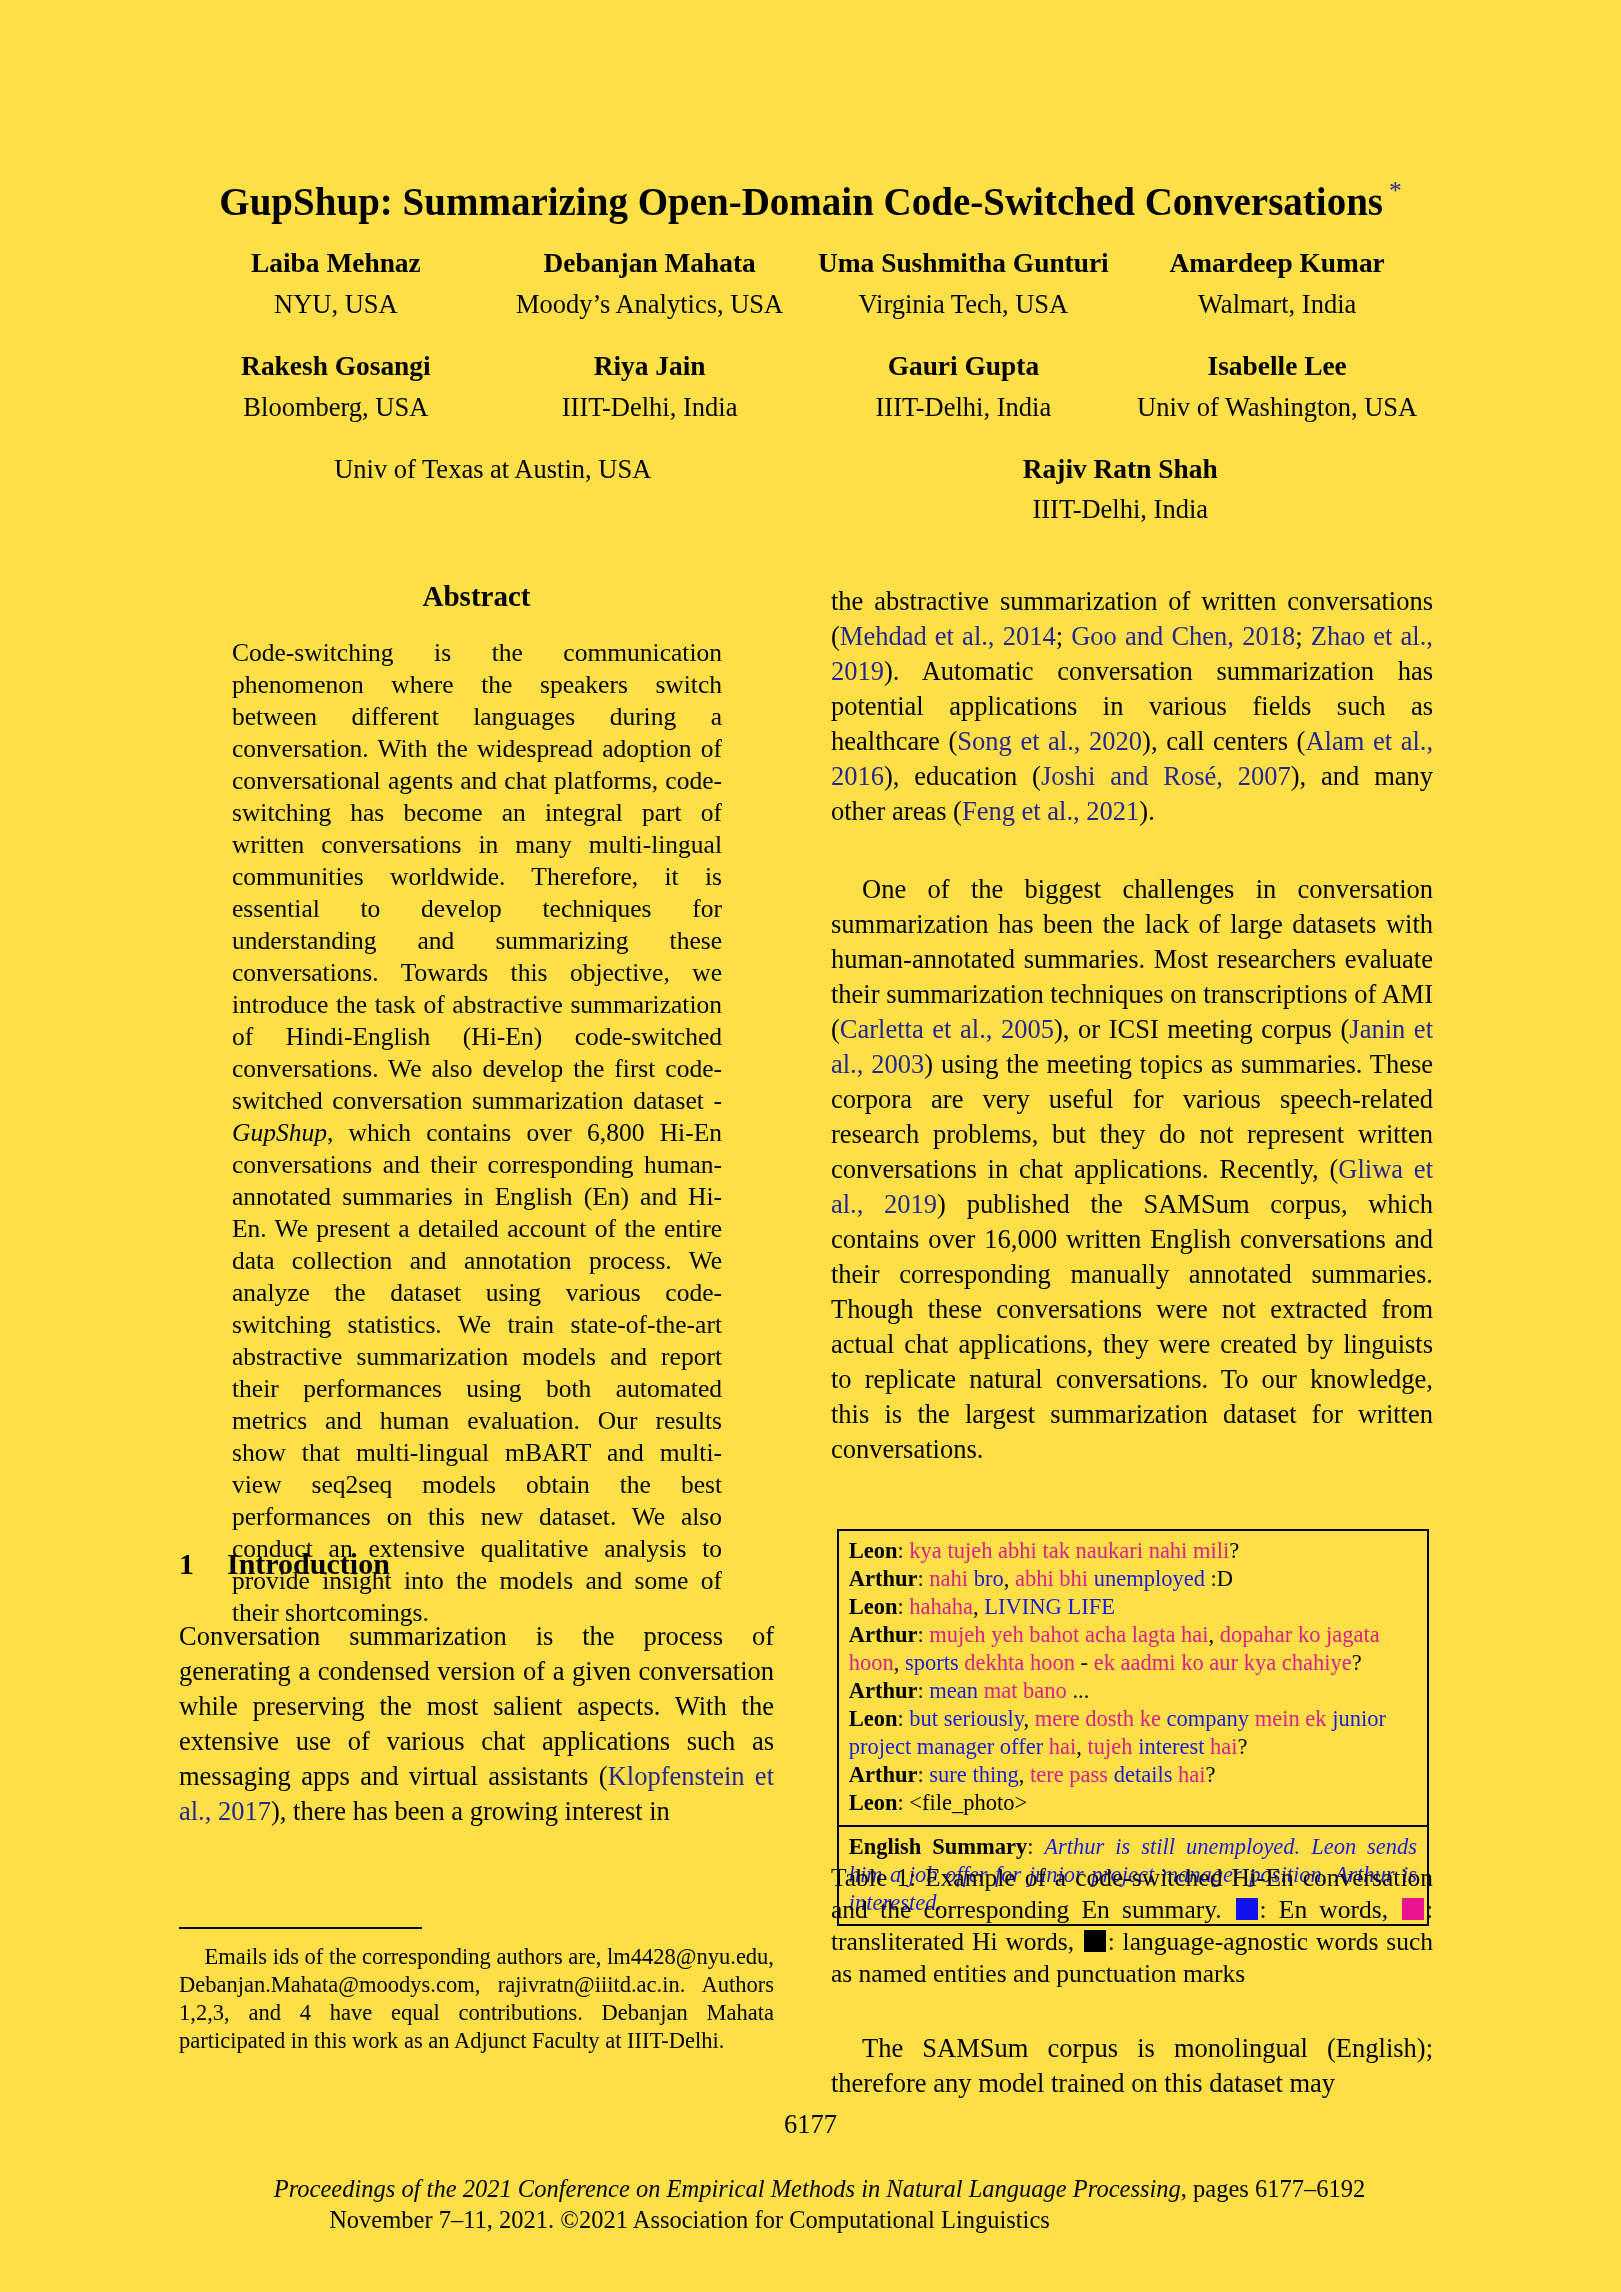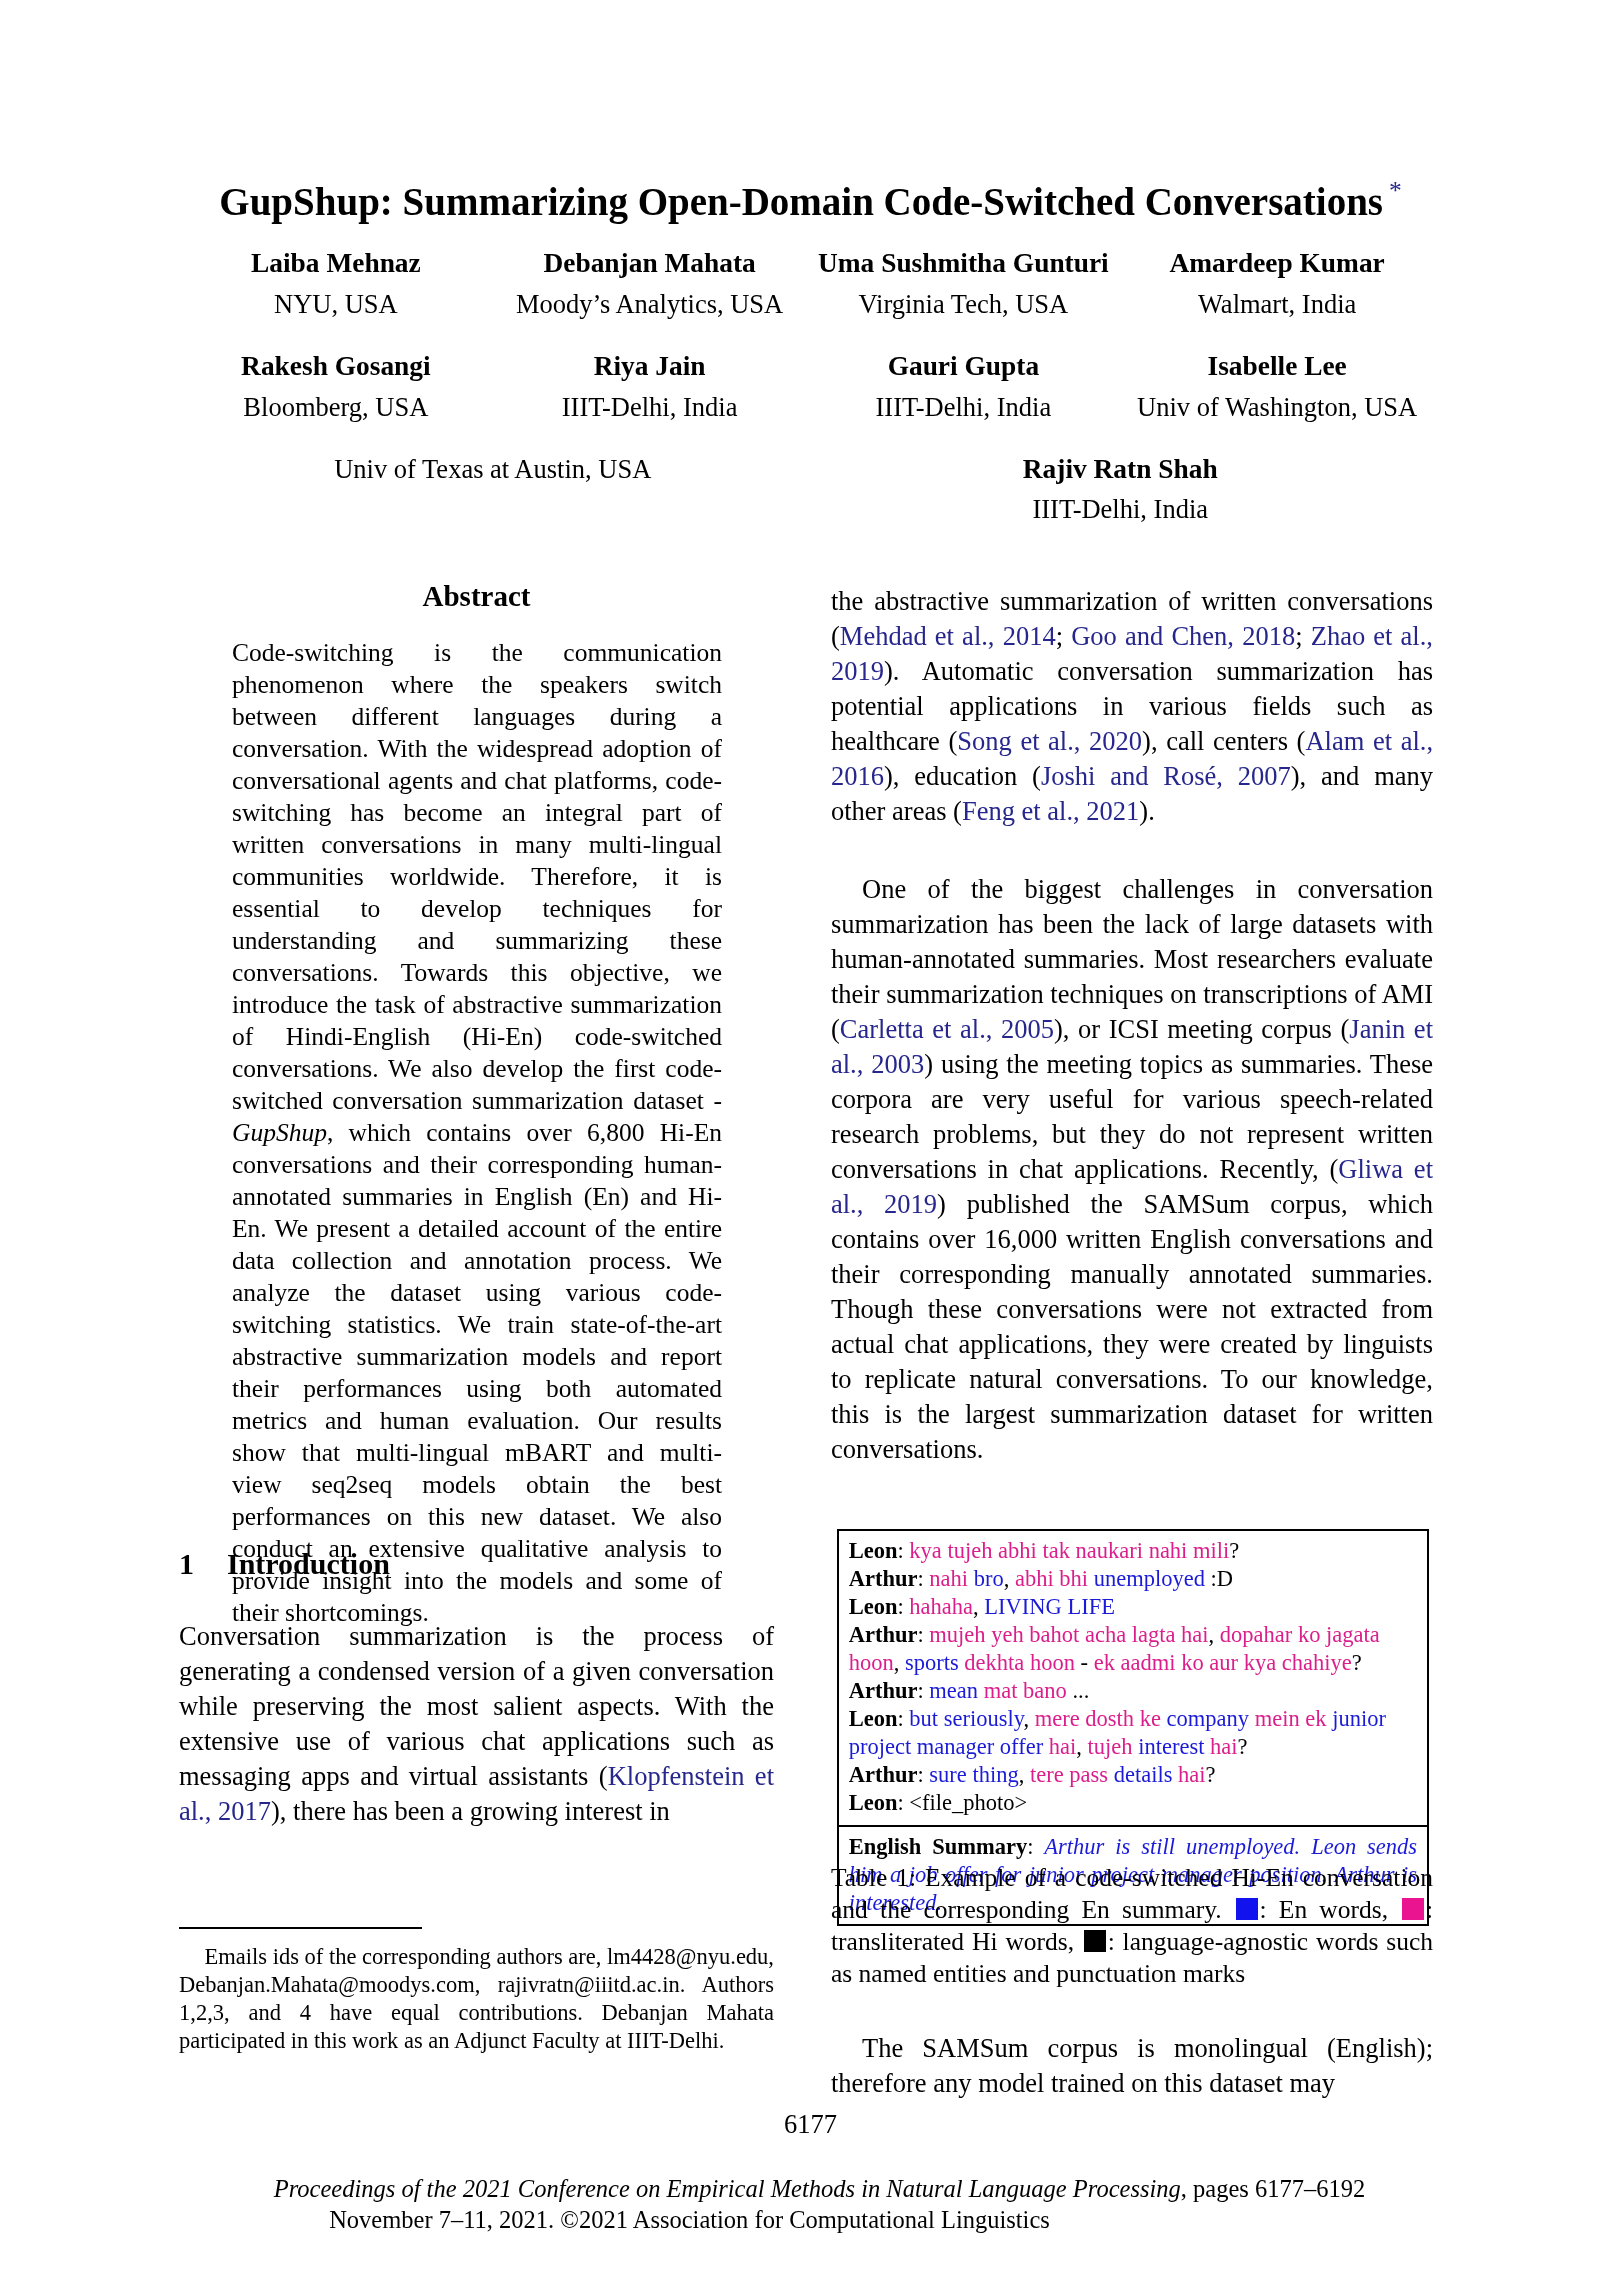--- a/index.html
+++ b/index.html
@@ -4,21 +4,21 @@
 <style>
   :root{
     --link:#26268C;
     --en:#1B1BD7;
     --hi:#DA1E8C;
   }
   html,body{margin:0;padding:0;background:#e8e8e8;}
   .page{
     position:relative;
     width:1621px;height:2293px;
-    background:#ffffff;
+    background:#fde047;
     font-family:"Liberation Serif","DejaVu Serif",serif;
     color:#000;
     overflow:hidden;
   }
   .title{
     position:absolute;top:167px;left:0;width:1621px;
     text-align:center;font-size:39px;font-weight:bold;line-height:47px;
   }
   .tmark{font-size:25.5px;color:var(--link);vertical-align:15.7px;font-weight:normal;padding-left:5.9px;}
   .authors{position:absolute;left:179px;top:247px;width:1255px;}

